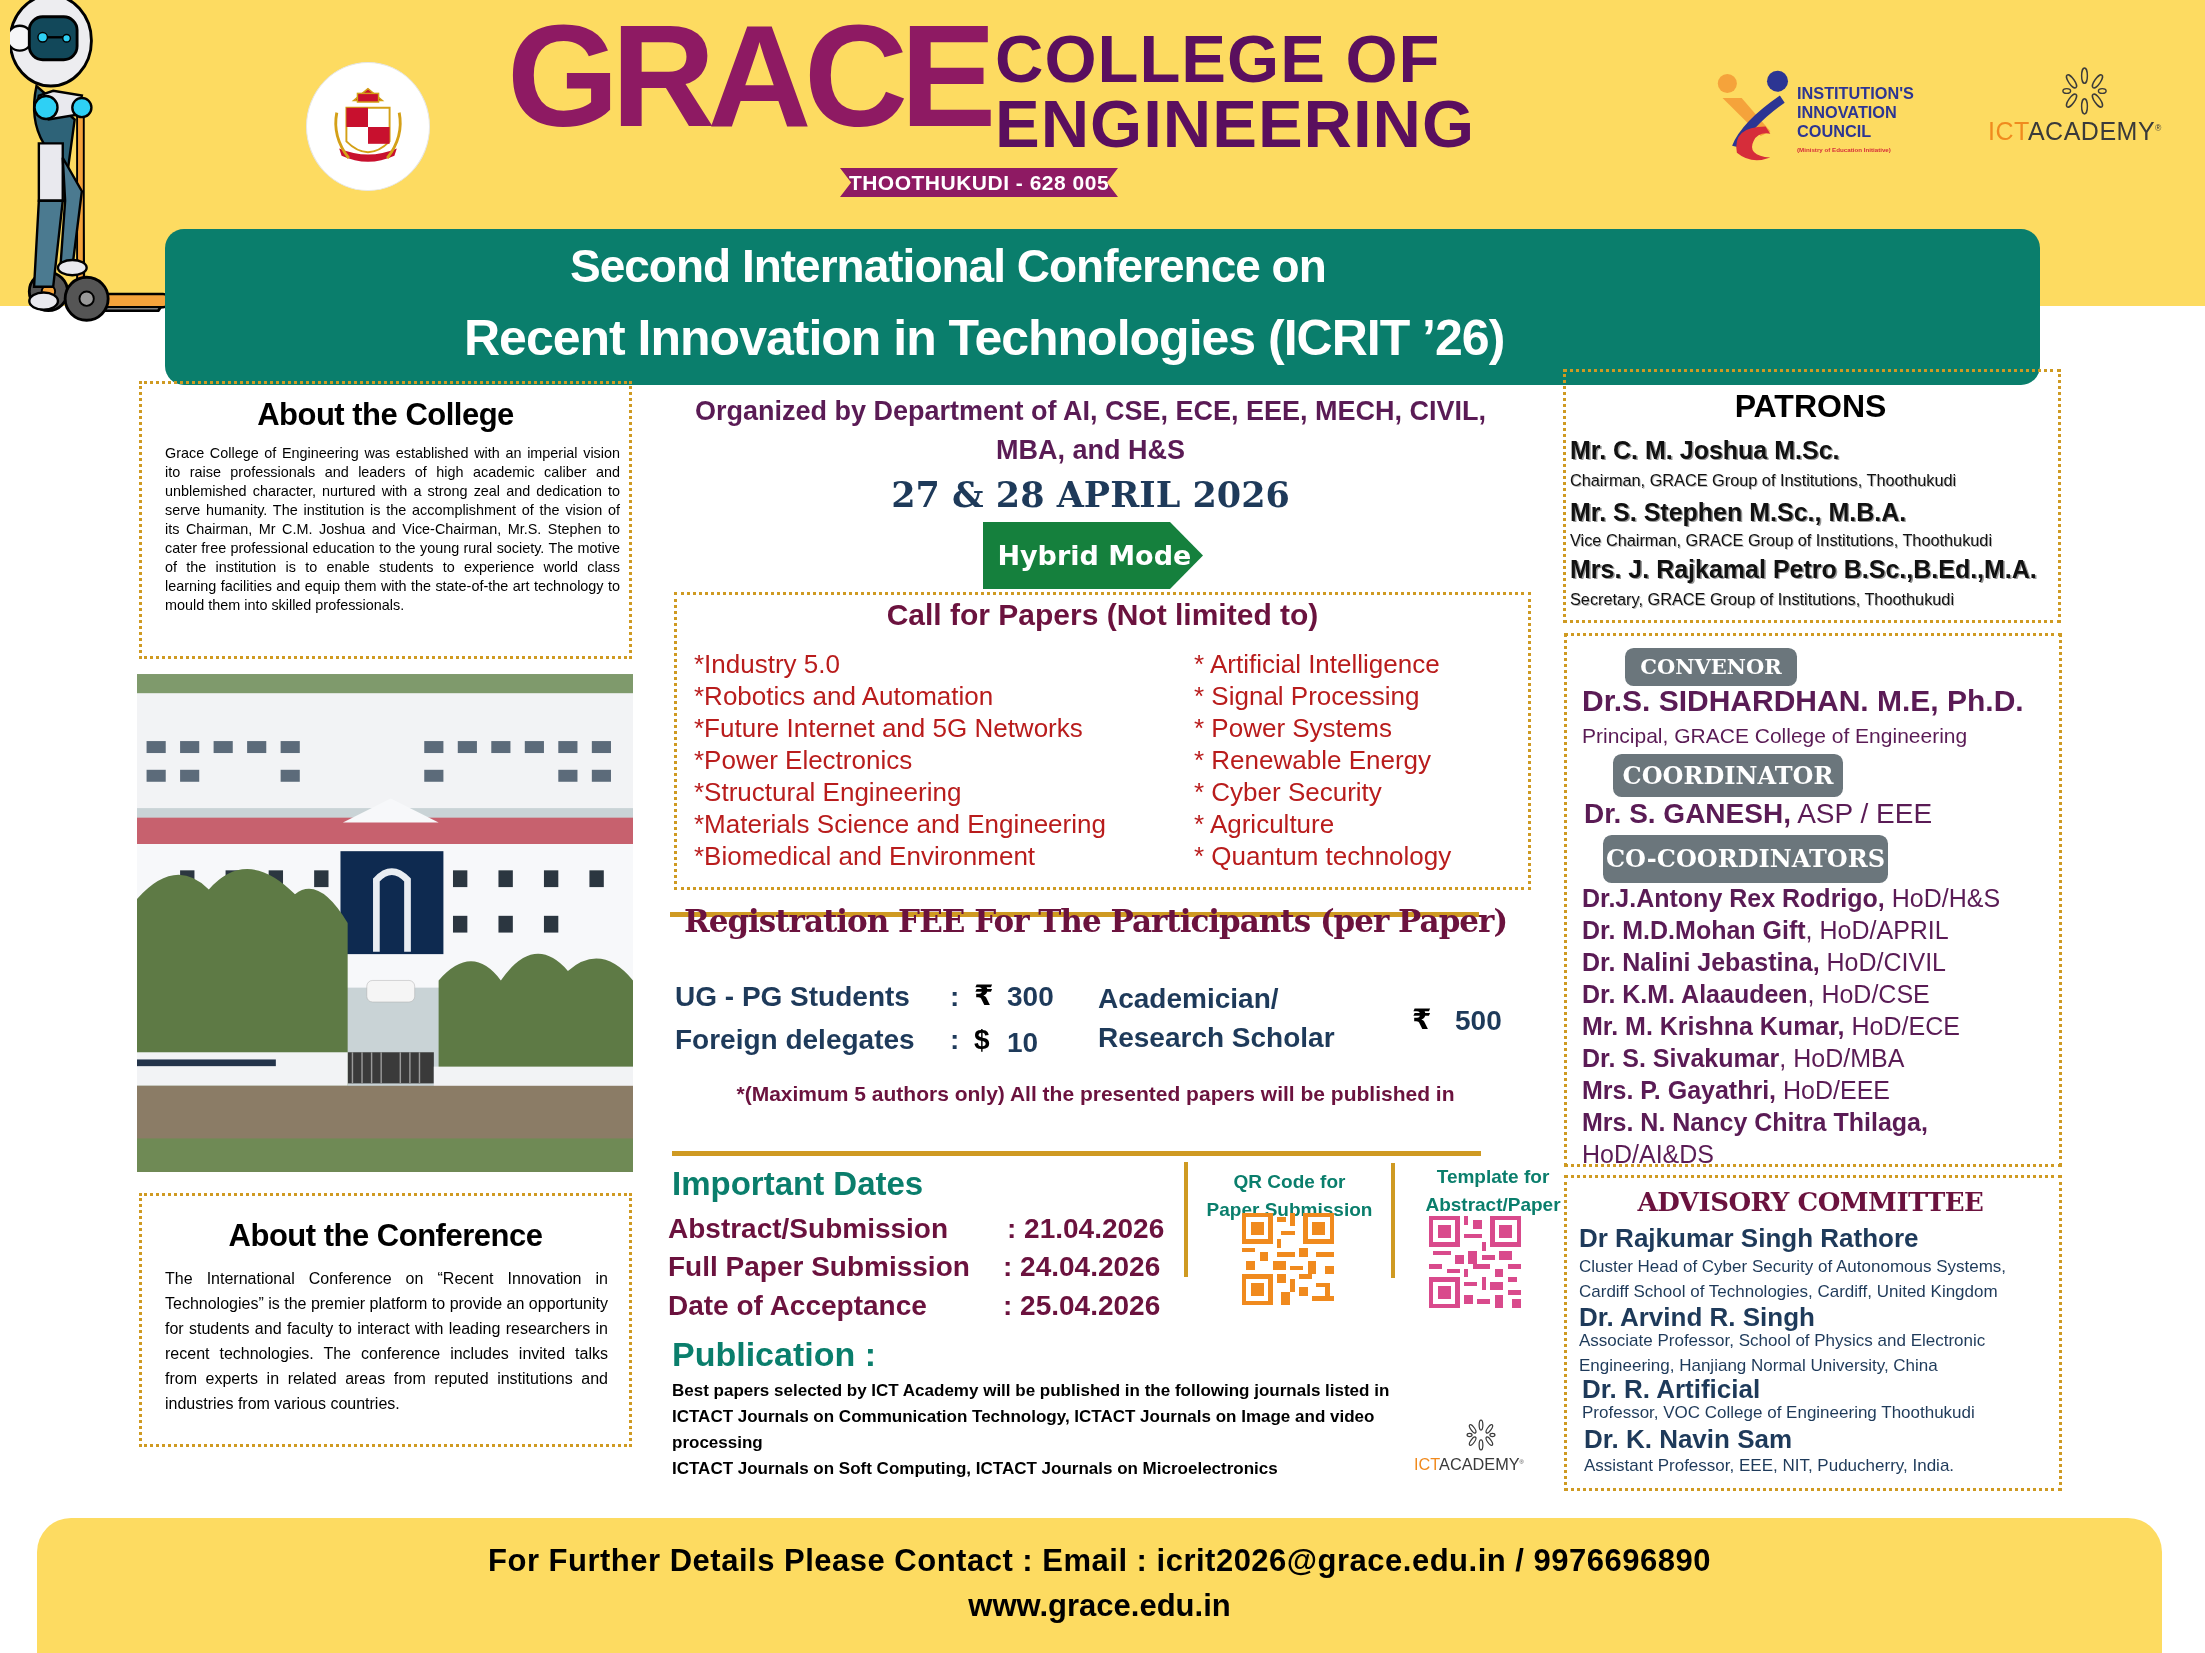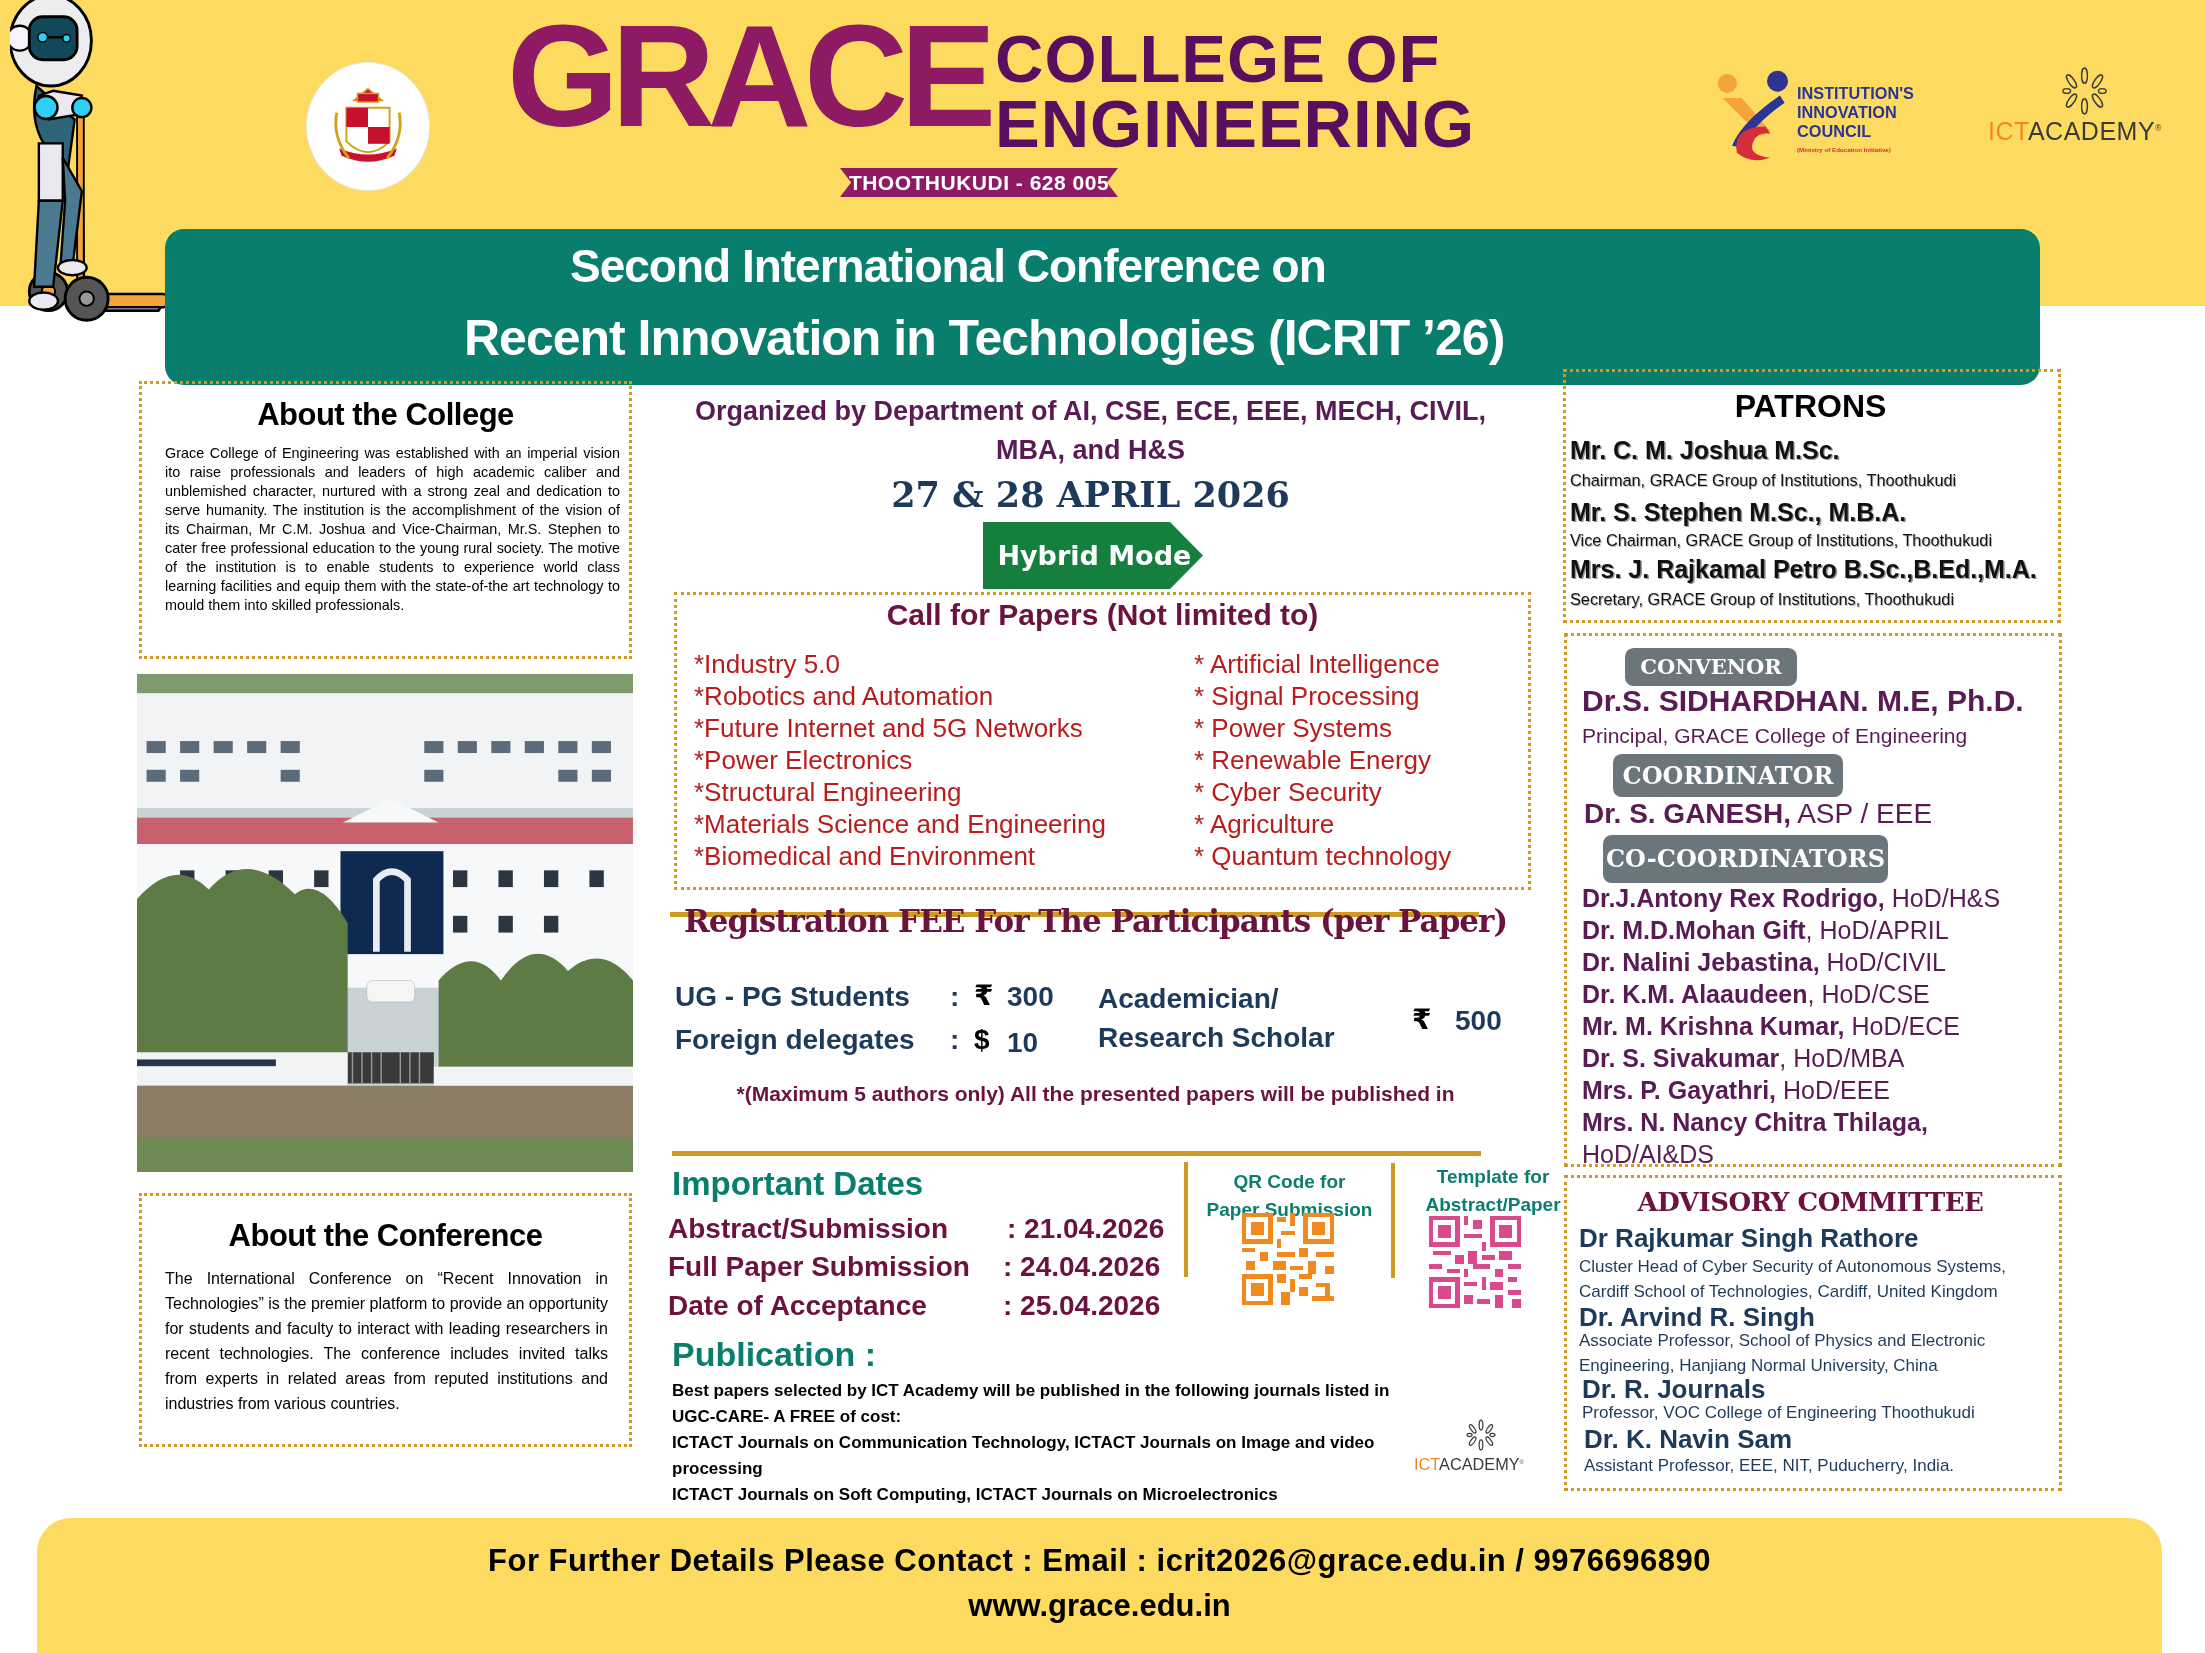--- a/index.html
+++ b/index.html
@@ -466,21 +466,20 @@
       <rect x="11" y="19" width="3" height="1"></rect>
       <rect x="15" y="18" width="2" height="3"></rect>
       <rect x="18" y="17" width="3" height="1"></rect>
       <rect x="19" y="19" width="2" height="2"></rect>
   </g>
 </svg>
 
 <div class="abs pub-title">Publication :</div>
 <div class="abs pub-text">
   <div>Best papers selected by ICT Academy will be published in the following journals listed in</div>
-  <div>UGC-CARE- A FREE of cost:</div>
   <div>ICTACT Journals on Communication Technology, ICTACT Journals on Image and video</div>
   <div>processing</div>
   <div>ICTACT Journals on Soft Computing, ICTACT Journals on Microelectronics</div>
 </div>
 
 <svg class="abs ict-small-mark" viewBox="0 0 110 100">
   <g fill="none" stroke="#3a3a3a" stroke-width="4">
     <ellipse cx="55" cy="18" rx="6" ry="16"></ellipse>
     <ellipse cx="55" cy="82" rx="6" ry="16"></ellipse>
     <ellipse cx="28" cy="30" rx="6" ry="16" transform="rotate(-35 28 30)"></ellipse>
@@ -526,21 +525,21 @@
 <div class="abs adv-name an1">Dr Rajkumar Singh Rathore</div>
 <div class="abs adv-role ar1">
   <div>Cluster Head of Cyber Security of Autonomous Systems,</div>
   <div>Cardiff School of Technologies, Cardiff, United Kingdom</div>
 </div>
 <div class="abs adv-name an2">Dr. Arvind R. Singh</div>
 <div class="abs adv-role ar2">
   <div>Associate Professor, School of Physics and Electronic</div>
   <div>Engineering, Hanjiang Normal University, China</div>
 </div>
-<div class="abs adv-name an3">Dr. R. Journals</div>
+<div class="abs adv-name an3">Dr. R. Artificial</div>
 <div class="abs adv-role ar3">Professor, VOC College of Engineering Thoothukudi</div>
 <div class="abs adv-name an4">Dr. K. Navin Sam</div>
 <div class="abs adv-role ar4">Assistant Professor, EEE, NIT, Puducherry, India.</div>
 
 <div class="abs footer"></div>
 <div class="abs footer-line1">For Further Details Please Contact : Email : icrit2026@grace.edu.in / 9976696890</div>
 <div class="abs footer-line2">www.grace.edu.in</div>
 
 
 </body></html>

